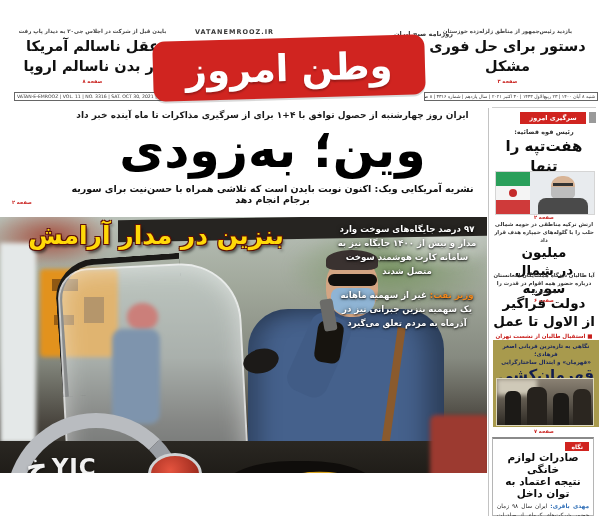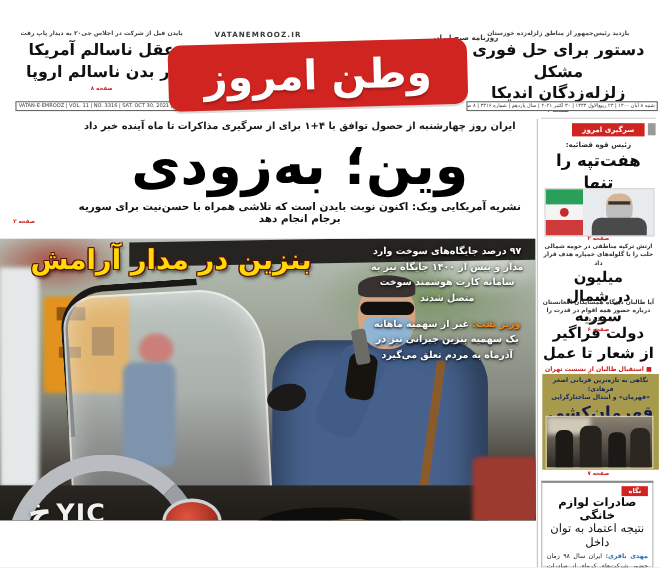--- a/index.html
+++ b/index.html
@@ -46,21 +46,20 @@
                   transform:rotate(-1.6deg);box-shadow:0 2px 0 rgba(0,0,0,.15);
                   display:flex;align-items:center;justify-content:center;">
         <span style="color:#fff;font-weight:bold;font-size:37px;letter-spacing:-1px;
                      text-shadow:0 2px 2px rgba(0,0,0,.25);">وطن امروز</span>
       </div>
     </div>
 
     <div class="abs c" style="left:425px;top:28px;width:165px;">
       <div class="kicker">بازدید رئیس‌جمهور از مناطق زلزله‌زده خوزستان</div>
       <div class="h-title" style="font-size:14.5px;margin-top:3px;">دستور برای حل فوری مشکل</div>
-      <div class="h-title" style="font-size:14.5px;">زلزله‌زدگان اندیکا</div>
       <div class="pageref" style="margin-top:2px;">صفحه ۳</div>
     </div>
     <div class="abs boxline" style="left:424px;top:92px;width:168px;direction:rtl;">شنبه ۸ آبان ۱۴۰۰ | ۲۳ ربیع‌الاول ۱۴۴۳ | ۳۰ اکتبر ۲۰۲۱ | سال یازدهم | شماره ۳۳۱۶ | ۸ صفحه | ۲۰۰۰ تومان</div>
   </div>
 
   <div class="abs c" style="left:65px;top:110px;width:415px;">
     <div style="font-size:9px;font-weight:bold;color:#1a1a1a;">ایران روز چهارشنبه از حصول توافق با ۴+۱ برای از سرگیری مذاکرات تا ماه آینده خبر داد</div>
     <div style="font-size:49px;font-weight:bold;color:#000;line-height:1.25;letter-spacing:-1px;">وین؛ به‌زودی</div>
     <div style="font-size:9.5px;font-weight:bold;color:#111;margin-top:2px;">نشریه آمریکایی ویک: اکنون نوبت بایدن است که تلاشی همراه با حسن‌نیت برای سوریه برجام انجام دهد</div>
   </div>
@@ -156,21 +155,21 @@
     <div class="abs c" style="left:0;top:113px;width:104px;">
       <div class="sb-kicker">ارتش ترکیه مناطقی در حومه شمالی حلب را با گلوله‌های خمپاره هدف قرار داد</div>
       <div class="sb-title" style="font-size:13.5px;">میلیون</div>
       <div class="sb-title" style="font-size:13.5px;">در شمال سوریه</div>
       <div class="pageref">صفحه ۶</div>
     </div>
 
     <div class="abs c" style="left:0;top:164px;width:104px;">
       <div class="sb-kicker">آیا طالبان دیدگاه همسایگان افغانستان درباره حضور همه اقوام در قدرت را می‌پذیرد؟</div>
       <div class="sb-title" style="font-size:13.5px;">دولت فراگیر</div>
-      <div class="sb-title" style="font-size:13.5px;">از شعار تا عمل</div>
+      <div class="sb-title" style="font-size:13.5px;">از الاول تا عمل</div>
       <div style="font-size:5.6px;font-weight:bold;color:#c9201d;margin-top:2px;">
         <span>■ </span><span>استقبال طالبان از نشست تهران</span>
       </div>
       <div class="pageref">صفحه ۷</div>
     </div>
 
     <div class="abs c" style="left:1px;top:232px;width:106px;height:87px;background:#a89a4d;padding-top:3px;box-sizing:border-box;">
       <div style="font-size:5.6px;font-weight:bold;color:#17245c;line-height:1.4;">نگاهی به تازه‌ترین قربانی اصغر فرهادی؛</div>
       <div style="font-size:5.6px;font-weight:bold;color:#17245c;line-height:1.4;">«قهرمان» و ابتذال ساختارگرایی</div>
       <div style="font-size:15px;font-weight:bold;color:#121d4e;">قهرمان‌کشی</div>
@@ -181,21 +180,21 @@
         <div class="abs" style="left:56px;top:14px;width:16px;height:32px;background:#1c1a17;border-radius:6px 6px 0 0;"></div>
         <div class="abs" style="left:76px;top:10px;width:18px;height:36px;background:#2b2620;border-radius:7px 7px 0 0;"></div>
       </div>
     </div>
     <div class="abs pageref c" style="left:0;top:320px;width:104px;">صفحه ۷</div>
 
     <div class="abs" style="left:0;top:329px;width:102px;height:79px;border:1px solid #b5b5b5;border-top:2px solid #8a8a8a;box-sizing:border-box;padding:3px 4px;">
       <div class="redtag" style="float:right;font-size:6px;padding:1px 6px;">نگاه</div>
       <div style="clear:both;text-align:center;margin-top:2px;">
         <div style="font-size:10.5px;font-weight:bold;color:#0d0d0d;">صادرات لوازم خانگی</div>
-        <div style="font-size:10.5px;font-weight:normal;color:#0d0d0d;">نتیجه اعتماد به توان داخل</div>
+        <div style="font-size:10.5px;font-weight:bold;color:#0d0d0d;">نتیجه اعتماد به توان داخل</div>
       </div>
       <div style="font-size:5.8px;color:#222;line-height:1.5;text-align:justify;margin-top:3px;">
         <span style="color:#2f6eb6;font-weight:bold;">مهدی باقری:</span>
         <span>ایران سال ۹۸ زمان حضور شرکت‌های کره‌ای از صادرات لوازم خانگی ۱۷۰ میلیون دلار ارزآوری داشته، این در حالی است که سال ۹۹ بعد از خروج شرکت‌های ال‌جی و سامسونگ ۲۰۰ میلیون دلار صادرات داشته‌ایم و این یعنی صنعت لوازم خانگی با اعتماد به توان داخل جهش قابل توجهی را تجربه کرده است.</span>
       </div>
     </div>
   </div>
 
 </div>
 

